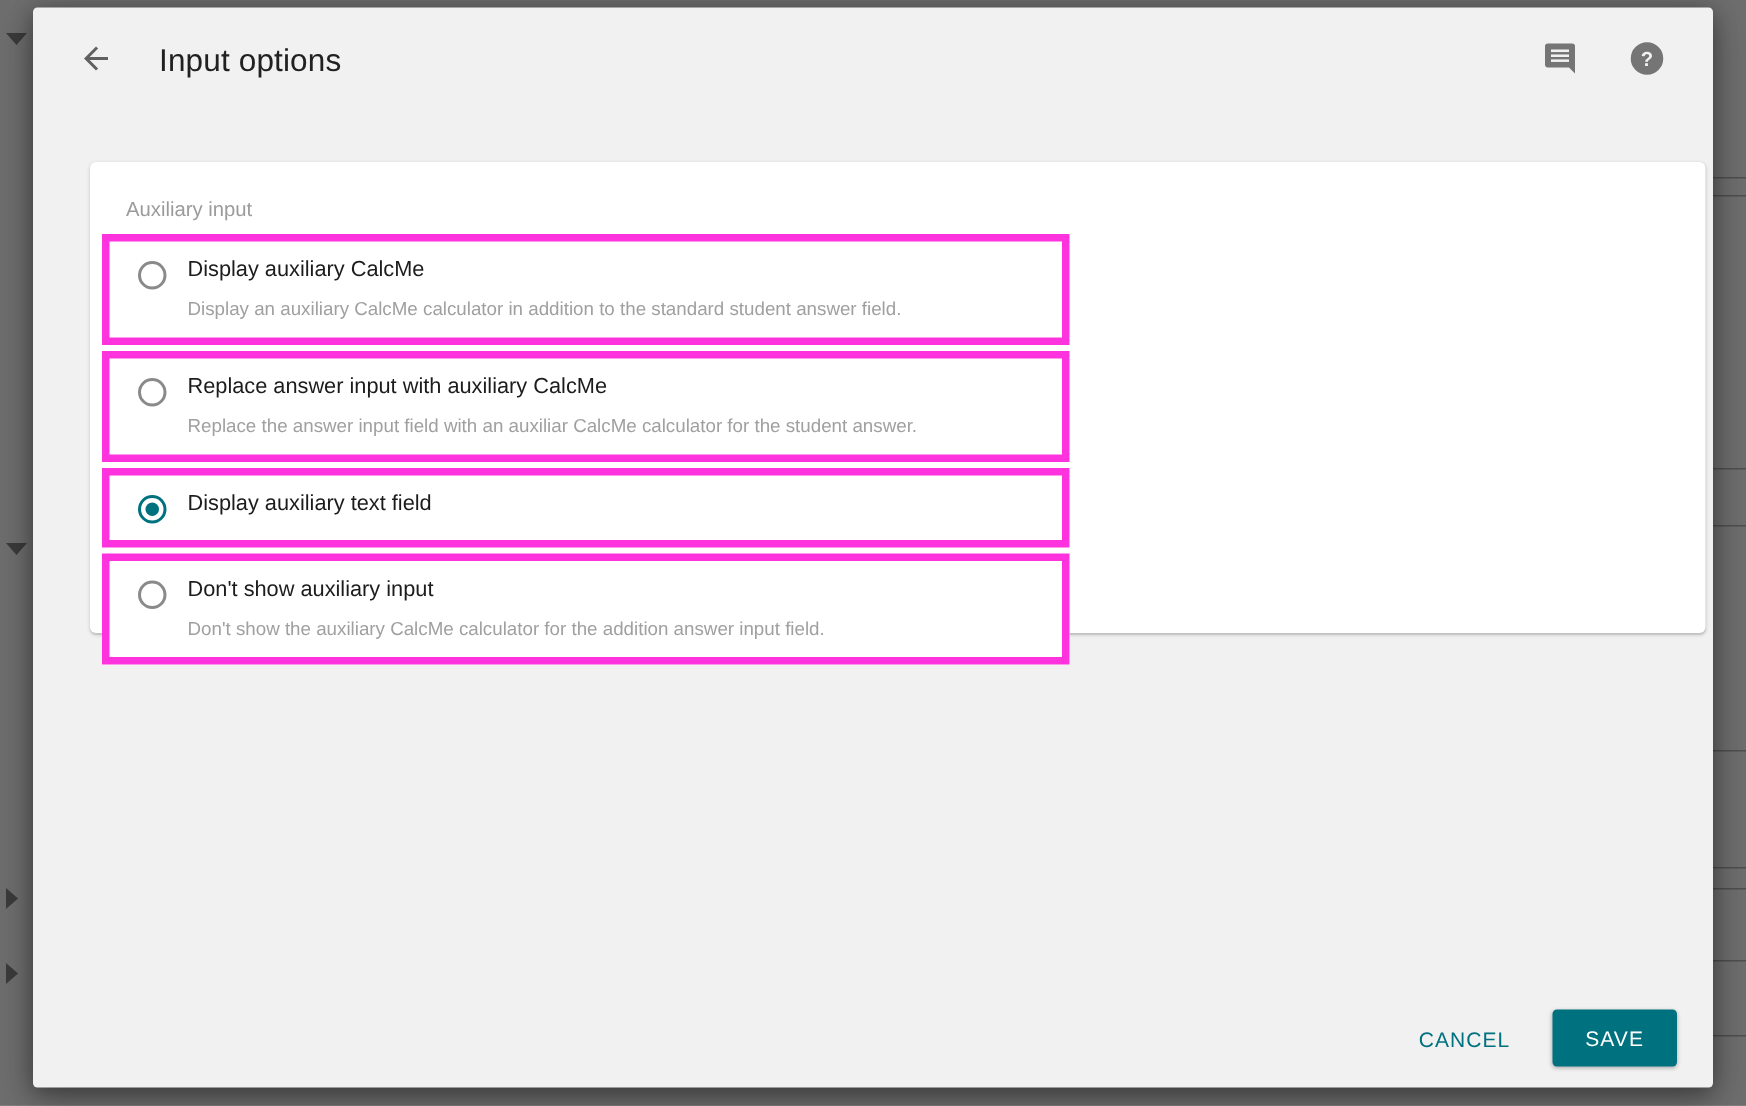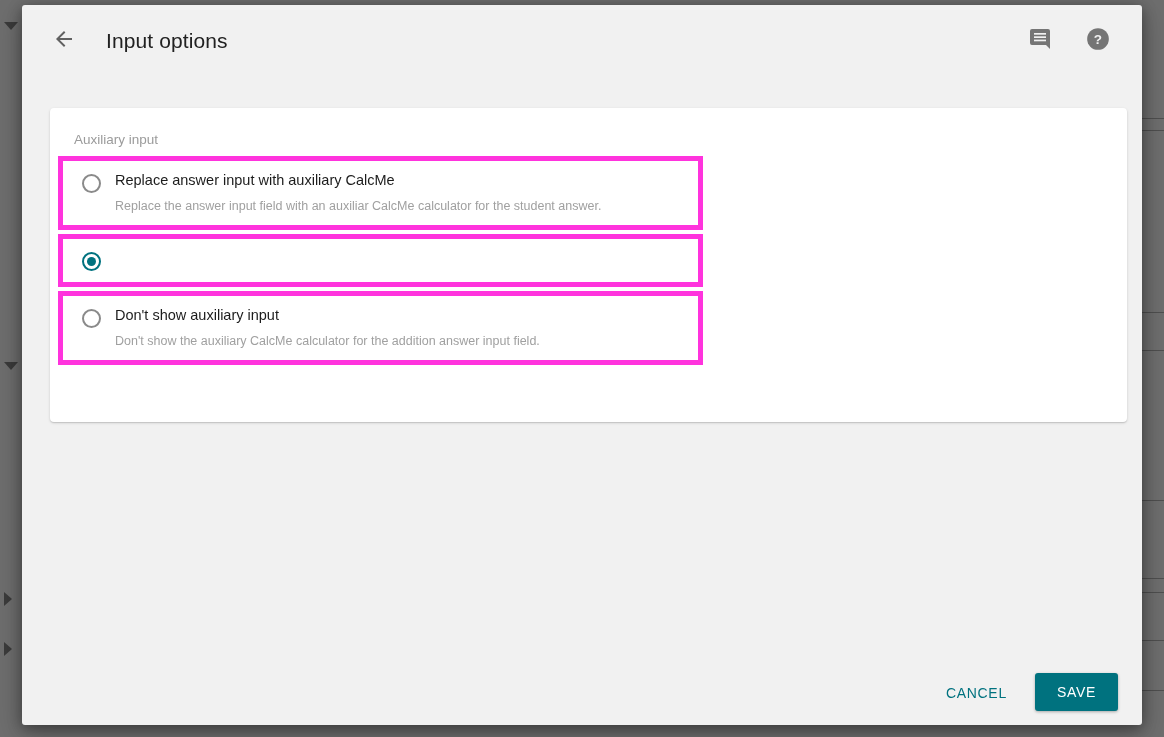--- a/index.html
+++ b/index.html
@@ -91,21 +91,21 @@
   
   #section-label {
     padding: 6px 0 0 40px;
     font-size: 15.5px;
     color: #222;
     margin-top: 41px;
   }
 
   #options-card {
     position: absolute;
-    left: 28px;
+    left: 38px;
     top: 103px;
     width: 1077px;
     height: 314px;
     background: #ffffff;
     border-radius: 4px;
     box-shadow: 0 1px 3px rgba(0,0,0,.14), 0 1px 1px rgba(0,0,0,.10);
   }
 
   #group-label {
     position: absolute;
@@ -255,27 +255,35 @@
   </div>
 
   <div id="section-label">Answer input method</div>
 
   <div id="options-card">
     <div id="group-label">Auxiliary input</div>
     <div id="radio-list">
         <div class="option-row" style="--hl: #ff33dd;">
           <div class="radio"></div>
           <div class="option-texts">
+            <div class="option-title">Display auxiliary CalcMe</div>
+            <div class="option-desc">Display an auxiliary CalcMe calculator in addition to the standard student answer field.</div>
+          </div>
+        </div>
+        <div class="option-row" style="--hl: #ff33dd;">
+          <div class="radio"></div>
+          <div class="option-texts">
             <div class="option-title">Replace answer input with auxiliary CalcMe</div>
             <div class="option-desc">Replace the answer input field with an auxiliar CalcMe calculator for the student answer.</div>
           </div>
         </div>
         <div class="option-row" style="--hl: #ff33dd;">
           <div class="radio checked"></div>
           <div class="option-texts">
+            <div class="option-title">Display auxiliary text field</div>
           </div>
         </div>
         <div class="option-row" style="--hl: #ff33dd;">
           <div class="radio"></div>
           <div class="option-texts">
             <div class="option-title">Don't show auxiliary input</div>
             <div class="option-desc">Don't show the auxiliary CalcMe calculator for the addition answer input field.</div>
           </div>
         </div>
       </div>

